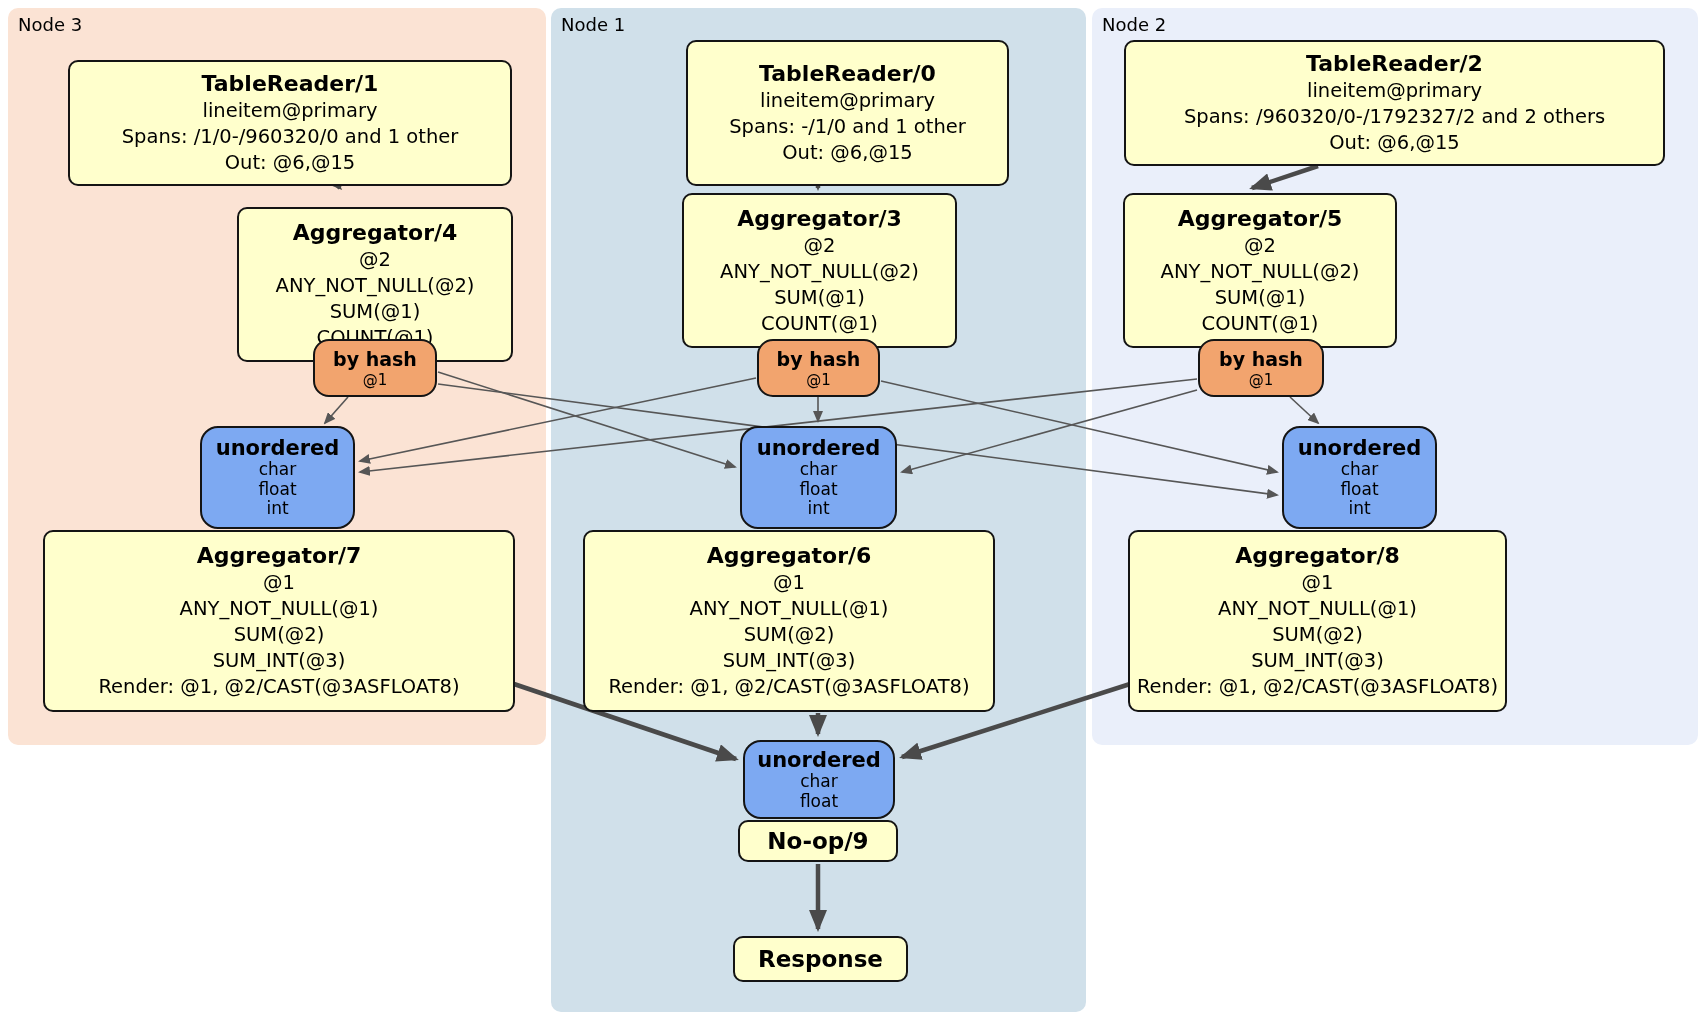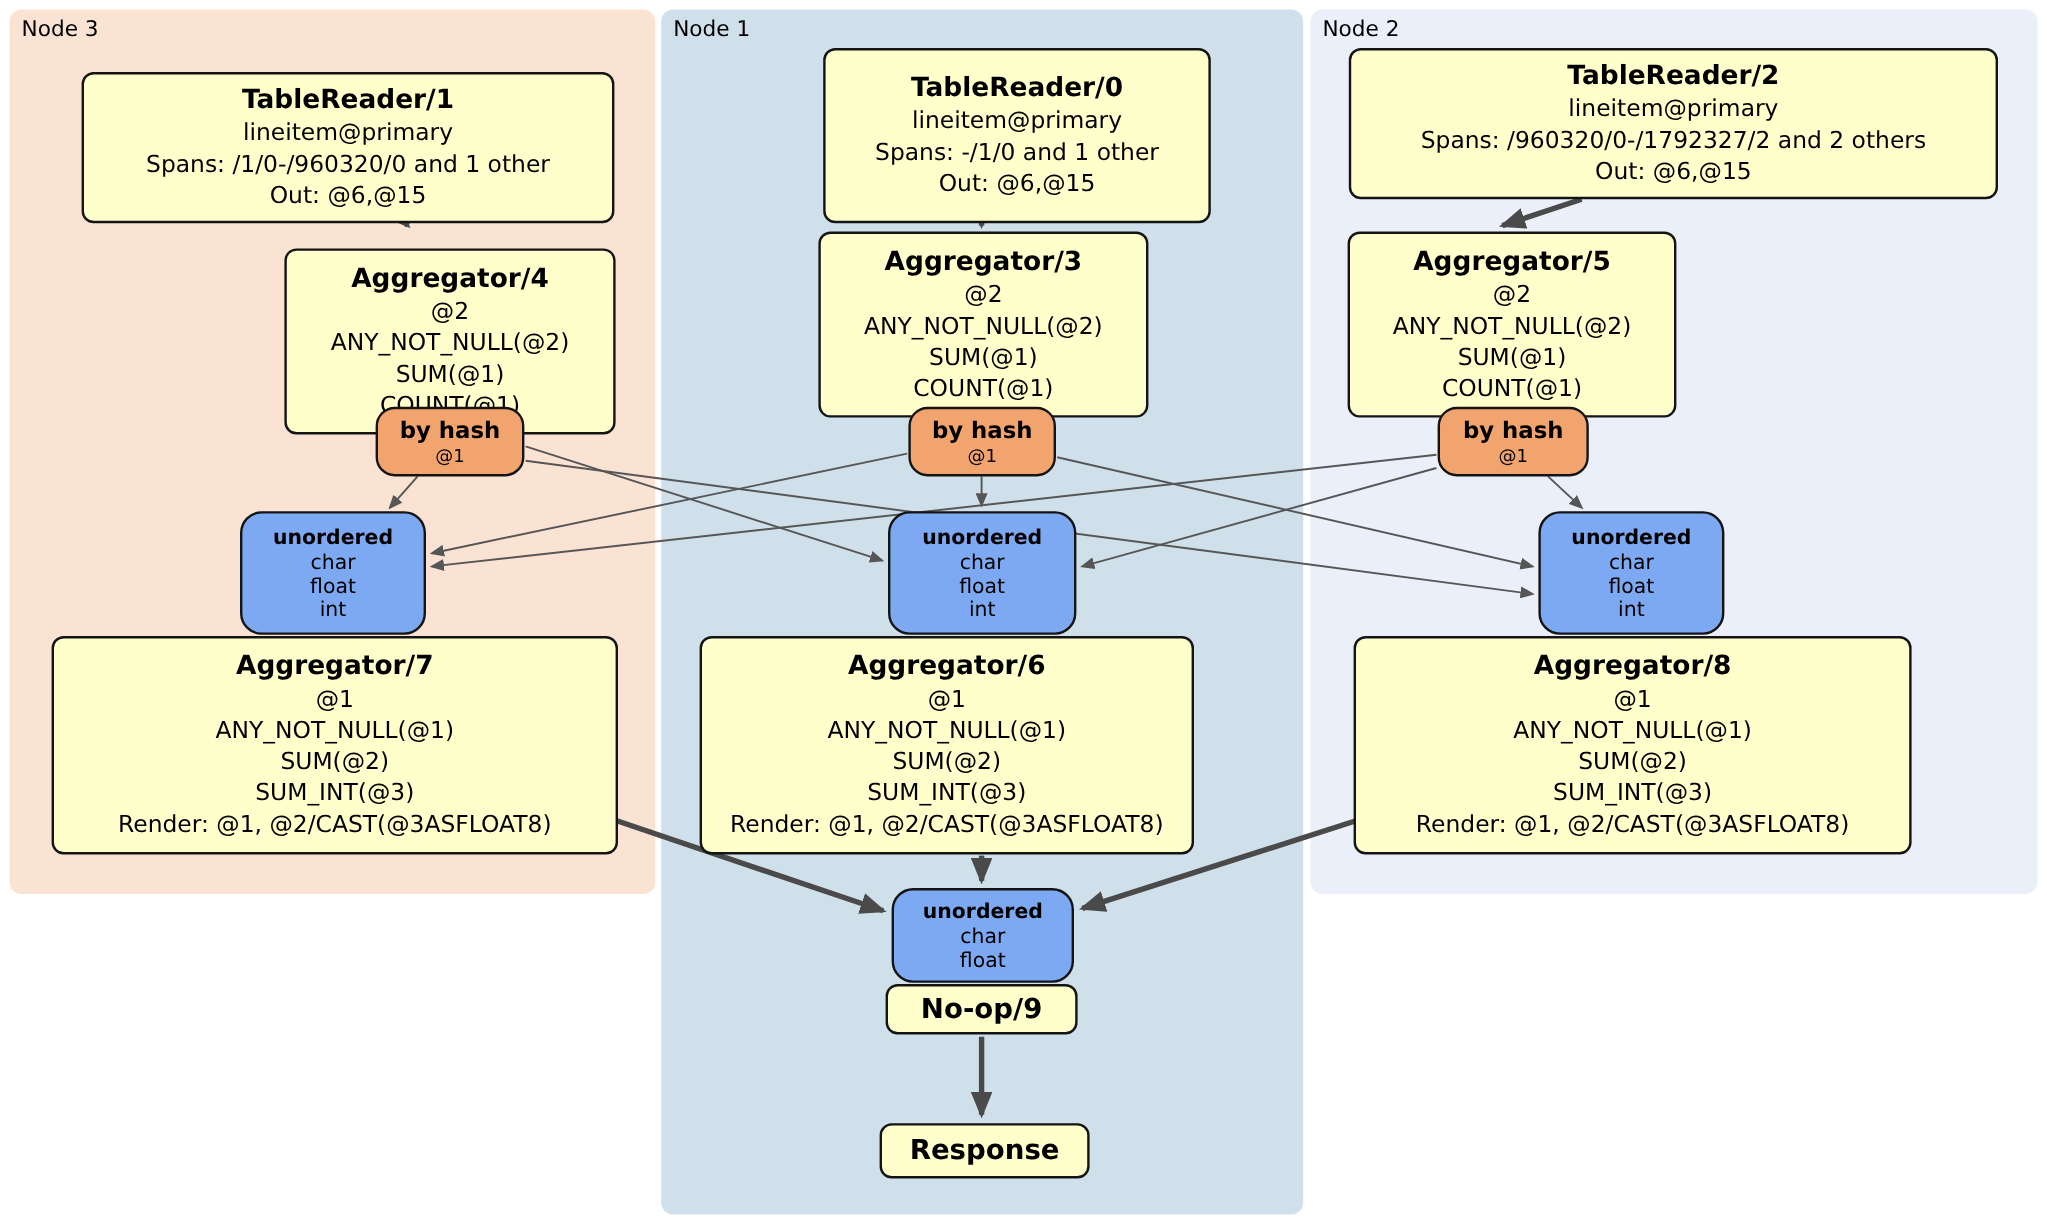--- a/index.html
+++ b/index.html
@@ -19,21 +19,21 @@
   .box .title{font-weight:bold;font-size:22px;line-height:28px;white-space:nowrap;}
   .box .line{font-size:19.5px;line-height:26px;white-space:nowrap;}
   .router{
     background:var(--router-bg,#f2a46e);z-index:4;border-radius:16px;
   }
   .router .title{font-size:19px;line-height:23px;}
   .router .line{font-size:15px;line-height:18px;}
   .sync{
     background:var(--sync-bg,#7da9f2);z-index:4;border-radius:18px;
   }
-  .sync .title{font-size:17px;line-height:24px;}
+  .sync .title{font-size:21px;line-height:24px;}
   .sync .line{font-size:17px;line-height:19.5px;}
   .terminal .title{font-size:23px;line-height:26px;}
 </style>
 </head>
 <body>
 
 <div class="canvas">
 
   <div class="region" id="region-node3" style="left: 8px; top: 8px; width: 538px; height: 737px; background: rgb(251, 227, 212);">
     <div class="region-label">Node 3</div>
@@ -158,21 +158,21 @@
     <div class="line">Render: @1, @2/CAST(@3ASFLOAT8)</div>
   </div>
   <div class="box" style="left:583px;top:530px;width:412px;height:182px;">
     <div class="title">Aggregator/6</div>
     <div class="line">@1</div>
     <div class="line">ANY_NOT_NULL(@1)</div>
     <div class="line">SUM(@2)</div>
     <div class="line">SUM_INT(@3)</div>
     <div class="line">Render: @1, @2/CAST(@3ASFLOAT8)</div>
   </div>
-  <div class="box" style="left:1128px;top:530px;width:465px;height:182px;">
+  <div class="box" style="left:1128px;top:530px;width:379px;height:182px;">
     <div class="title">Aggregator/8</div>
     <div class="line">@1</div>
     <div class="line">ANY_NOT_NULL(@1)</div>
     <div class="line">SUM(@2)</div>
     <div class="line">SUM_INT(@3)</div>
     <div class="line">Render: @1, @2/CAST(@3ASFLOAT8)</div>
   </div>
 
   <div class="box sync" style="left:743px;top:740px;width:152px;height:79px;">
     <div class="title">unordered</div>

